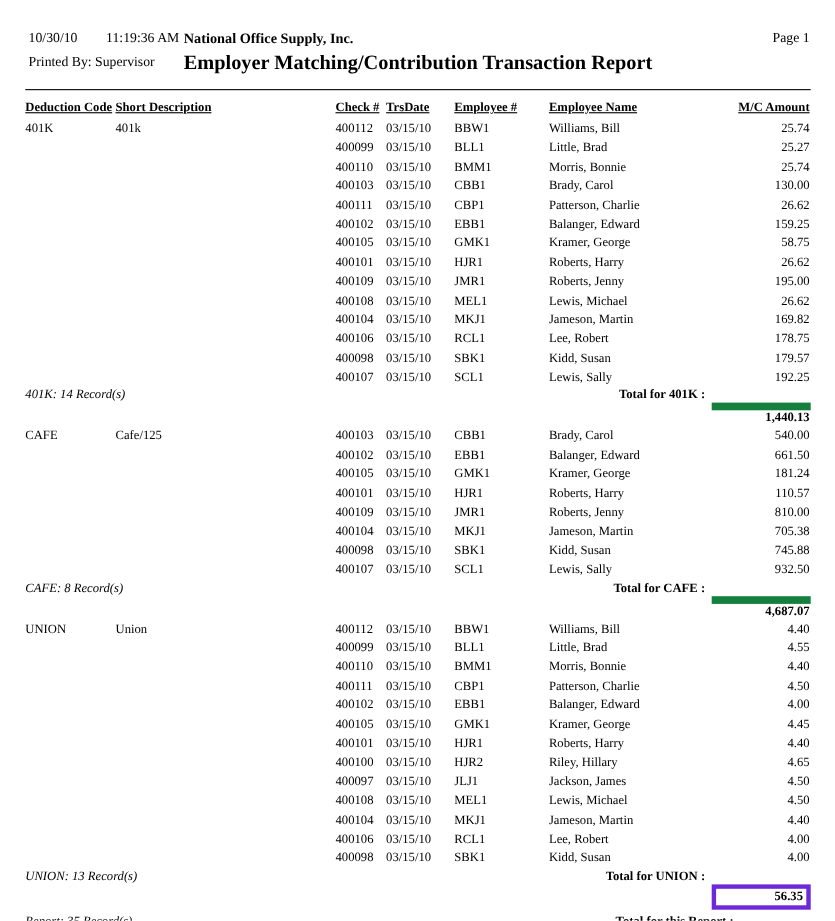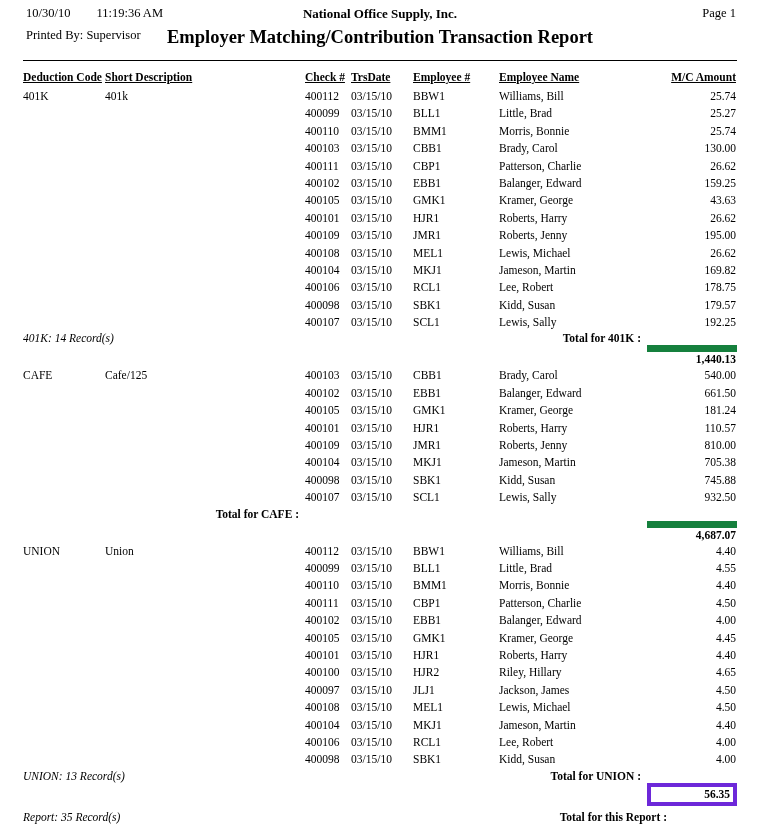--- a/index.html
+++ b/index.html
@@ -1,28 +1,28 @@
 <!DOCTYPE html>
 <html><head>
 <meta charset="utf-8">
 <style>
   * { box-sizing: border-box; margin: 0; padding: 0; }
   html, body { background: #fff; }
   body {
     width: 759px; height: 837px; overflow: hidden; color: #000;
     font-family: "Liberation Serif", "DejaVu Serif", serif;
   }
-  .page { width: 759px; height: 837px; padding: 2px 22px 0 23px; position: relative; }
+  .page { width: 759px; height: 837px; padding: 23px 22px 0 23px; position: relative; }
 
   
   .hdr { position: relative; height: 58px; }
   .hdr-left { position: absolute; left: 3px; top: 4px; font-size: 12.5px; white-space: nowrap; }
   .hdr-time { margin-left: 26px; }
   .hdr-printed { margin-top: 7px; }
-  .hdr-center { position: absolute; left: 50%; top: 4px; transform: translateX(-50%); text-align: center; white-space: nowrap; }
+  .hdr-center { position: absolute; left: 50%; top: 4px; transform: translateX(-50%); text-align: left; white-space: nowrap; }
   .hdr-company { font-weight: bold; font-size: 13px; }
   .hdr-title { font-weight: bold; font-size: 18.5px; margin-top: 5px; }
   .hdr-right { position: absolute; right: 1px; top: 4px; font-size: 12.5px; }
   .rule { border-top: 1px solid #000; height: 0; }
 
   
   .grid { display: grid; grid-template-columns: 82px 200px 46px 62px 86px 148px 90px; }
   .colheads { font-size: 11.5px; font-weight: bold; line-height: 15px; margin: 9px 0 3px; }
   .colheads span { text-decoration: underline; }
   .c7 { text-align: right; padding-right: 1px; }
@@ -128,21 +128,21 @@
     <div class="c6">Balanger, Edward</div>
     <div class="c7">159.25</div>
   </div>
       <div class="grid row">
     <div class="c1"></div>
     <div class="c2"></div>
     <div class="c3">400105</div>
     <div class="c4">03/15/10</div>
     <div class="c5">GMK1</div>
     <div class="c6">Kramer, George</div>
-    <div class="c7">43.63</div>
+    <div class="c7">58.75</div>
   </div>
       <div class="grid row">
     <div class="c1"></div>
     <div class="c2"></div>
     <div class="c3">400101</div>
     <div class="c4">03/15/10</div>
     <div class="c5">HJR1</div>
     <div class="c6">Roberts, Harry</div>
     <div class="c7">26.62</div>
   </div>
@@ -271,20 +271,21 @@
       <div class="grid row">
     <div class="c1"></div>
     <div class="c2"></div>
     <div class="c3">400107</div>
     <div class="c4">03/15/10</div>
     <div class="c5">SCL1</div>
     <div class="c6">Lewis, Sally</div>
     <div class="c7">932.50</div>
   </div>
       <div class="gsum">
+    <div class="gsum-rc">CAFE: 8 Record(s)</div>
     <div class="gsum-tl">Total for CAFE :</div>
     <div class="gsum-ta">4,687.07</div>
   </div>
       <div class="grid row">
     <div class="c1">UNION</div>
     <div class="c2">Union</div>
     <div class="c3">400112</div>
     <div class="c4">03/15/10</div>
     <div class="c5">BBW1</div>
     <div class="c6">Williams, Bill</div>

